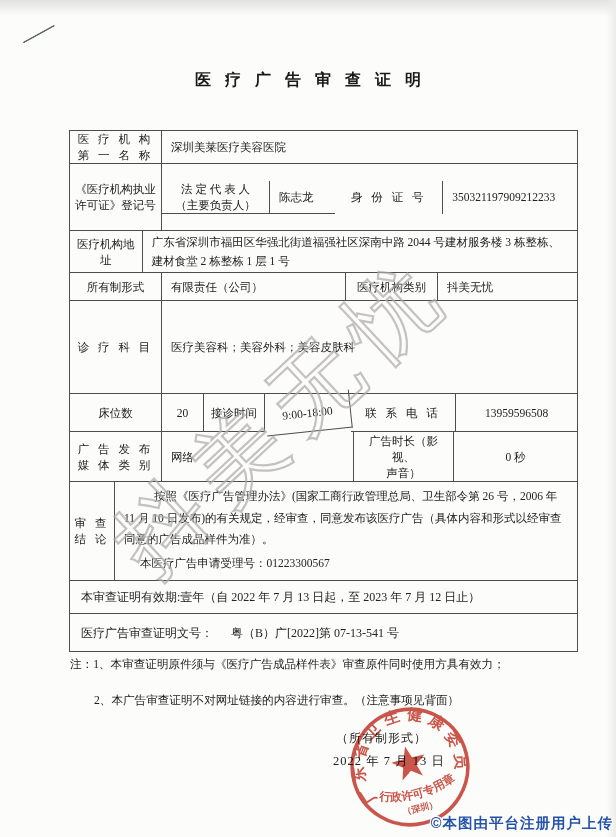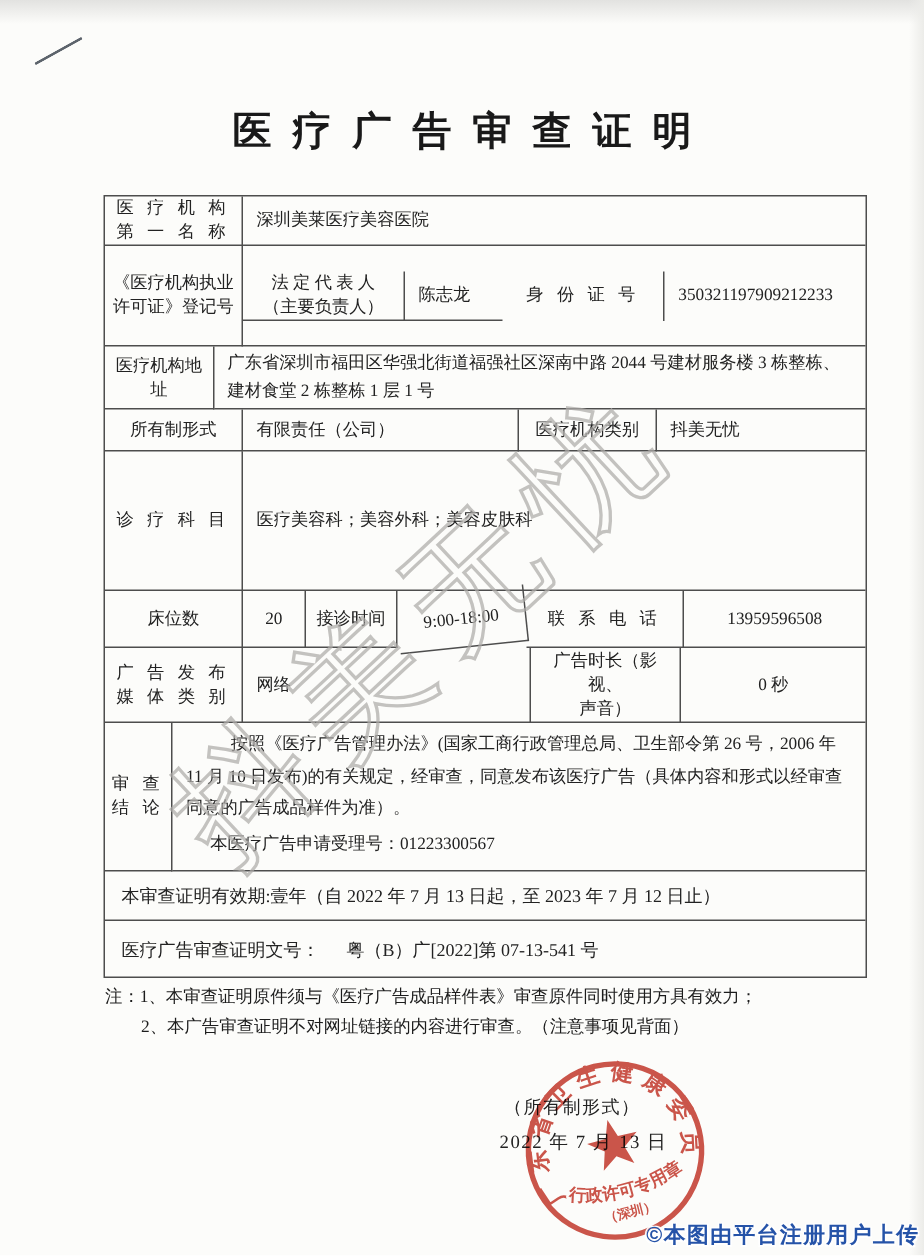--- a/index.html
+++ b/index.html
@@ -10,21 +10,21 @@
     color:#262626;
   }
   .scan-edge-top{position:absolute;left:0;top:0;width:100%;height:16px;
     background:linear-gradient(#e2e2e0,rgba(252,252,250,0));}
   .scan-edge-right{position:absolute;right:0;top:0;width:10px;height:100%;
     background:linear-gradient(to left,#ecece9,rgba(252,252,250,0));}
   .corner-mark{position:absolute;left:21px;top:33px;width:36px;height:0;
     border-top:2.6px solid #5d646c;transform:rotate(-29deg);border-radius:2px;}
 
   .doc-title{position:absolute;top:70px;left:0;width:100%;text-align:center;
-    font-size:26px;font-weight:bold;color:#191919;letter-spacing:14px;text-indent:14px;
+    font-size:16px;font-weight:bold;color:#191919;letter-spacing:14px;text-indent:14px;
     font-family:"Liberation Serif","DejaVu Serif",serif;}
 
   
   .form-table{position:absolute;left:69px;top:130px;width:509px;
     border:1px solid #4d4d4d;box-sizing:border-box;background:rgba(255,255,255,.0);}
   .row{display:flex;box-sizing:border-box;}
   .cell{box-sizing:border-box;border-right:1px solid #4d4d4d;border-bottom:1px solid #4d4d4d;
     display:flex;flex-direction:column;align-items:center;justify-content:center;
     font-size:11.5px;line-height:16px;padding:2px 4px;text-align:center;color:#222;}
   .row .cell:last-child{border-right:none;}
@@ -38,21 +38,21 @@
   .tilt{transform:rotate(-6deg);}
   .para{width:100%;text-align:left;font-size:11.5px;line-height:21.5px;}
   .para .p1{text-indent:2.6em;margin:0;}
   .para .p2{text-indent:1.4em;margin:2px 0 0 0;}
   .fullcell{justify-content:flex-start;flex-direction:row;text-align:left;padding-left:11px;font-size:12px;}
   .docno-val{margin-left:18px;}
 
   
   .notes{position:absolute;left:70px;top:655px;width:482px;font-size:11.6px;
     line-height:19.6px;color:#1c1c1c;}
-  .note-rest{padding-left:24px;}
+  .note-rest{padding-left:24px;margin-top:16px;}
 
   
   .stamp-caption{position:absolute;left:336px;top:730px;font-size:12px;letter-spacing:1px;color:#222;}
   .stamp-date{position:absolute;left:333px;top:753px;font-size:12.5px;letter-spacing:1px;color:#222;}
 
   .seal{position:absolute;left:347px;top:704px;width:126px;height:126px;
     transform:rotate(-14deg);mix-blend-mode:multiply;opacity:.92;}
 
   
   .watermark{position:absolute;left:0;top:0;pointer-events:none;}

